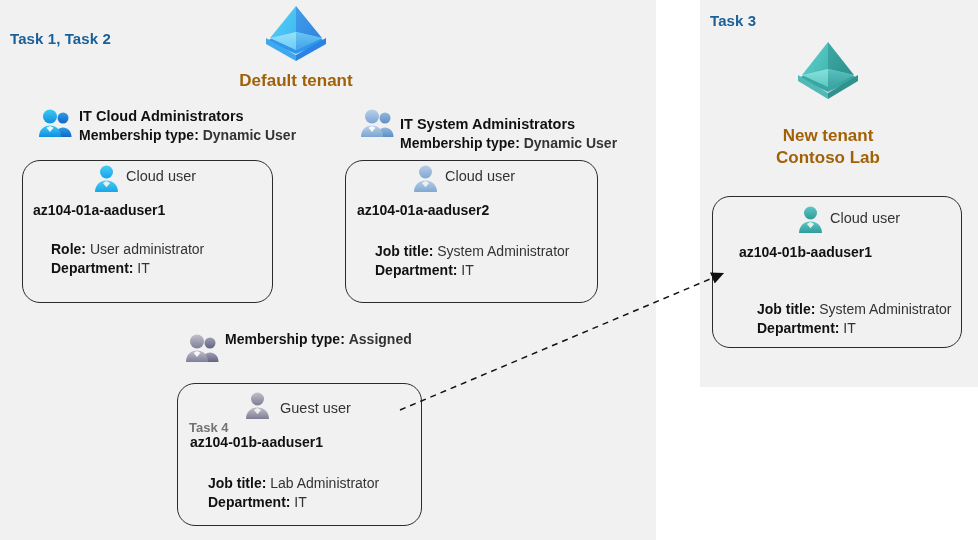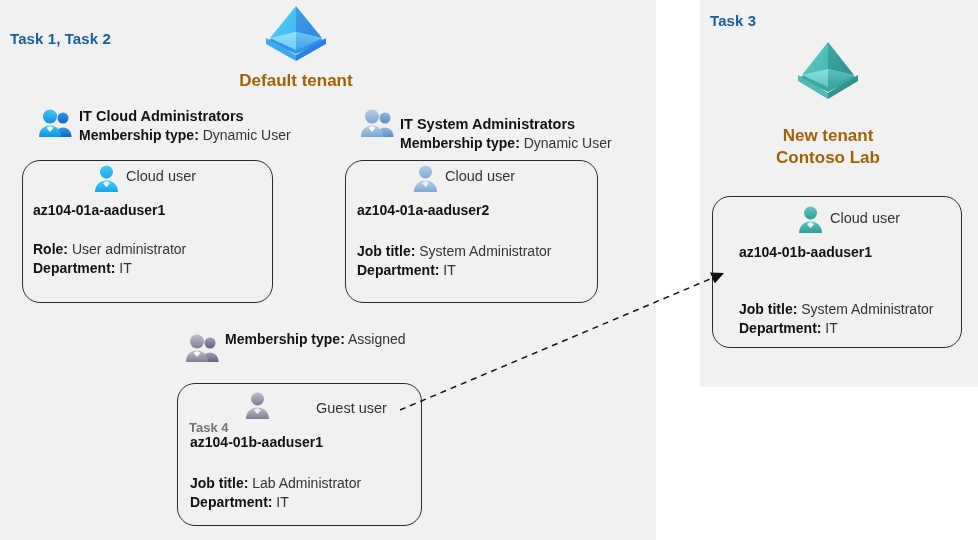--- a/index.html
+++ b/index.html
@@ -23,32 +23,32 @@
   
   .card{
     position:absolute;border:1.6px solid #2b2b2b;border-radius:18px;background:#f1f1f1;
     box-sizing:border-box;
   }
 
   .grp-head{position:absolute;}
   .grp-title{font-weight:bold;font-size:14.5px;color:#111;white-space:nowrap;line-height:19px;}
   .grp-sub{font-size:14px;color:#111;white-space:nowrap;line-height:19px;}
   .grp-sub b{font-weight:bold;}
-  .grp-sub span.val{font-weight:normal;color:#333;}
+  .grp-sub span.val{font-weight:bold;color:#333;}
 
   .usertype{
     position:absolute;font-size:14.5px;color:#333;white-space:nowrap;
   }
   .uname{
     position:absolute;font-weight:bold;font-size:14px;color:#111;white-space:nowrap;
   }
   .attr{
     position:absolute;font-size:14px;color:#333;white-space:nowrap;line-height:19px;
   }
-  .attr b{color:#111;font-weight:bold;}
+  .attr b{color:#111;font-weight:bold;margin-left:18px;}
 
   .inline-task{
     position:absolute;color:#737373;font-weight:bold;font-size:13px;margin-top:20px;
   }
 
   
   .icon{position:absolute;display:block;}
   svg{display:block;overflow:visible;}
 </style>
 </head>
@@ -211,21 +211,21 @@
       <linearGradient id="gu1" x1="0" y1="0" x2="0" y2="1">
         <stop offset="0" stop-color="#bfbfcb"></stop>
           <stop offset="1" stop-color="#7d7d93"></stop>
       </linearGradient>
     </defs>
     <circle cx="14.5" cy="8" r="6.5" fill="url(#gu1)"></circle>
     <path d="M3 28c0-7.2 5.2-11.5 11.5-11.5S26 20.8 26 28z" fill="url(#gu1)"></path>
     <path d="M14.5 17l-3.6 1.9 3.6 4.4 3.6-4.4z" fill="#f1f1f1" opacity=".95"></path>
   </svg>
 </span>
-<div class="usertype" style="left:280px;top:400px;margin-left:36px;">Guest user</div>
+<div class="usertype" style="left:280px;top:400px;">Guest user</div>
 <div class="uname" style="left:190px;top:434px;">az104-01b-aaduser1</div>
 <div class="attr" style="left:190px;top:474px;">
   <div><b>Job title:</b> <span>Lab Administrator</span></div>
   <div><b>Department:</b> <span>IT</span></div>
 </div>
 
 <div class="task-label" style="left:710px;top:12px;">Task 3</div>
 
 <span class="icon" style="left:790px;top:38px;">
   <svg width="76" height="68" viewBox="0 0 76 68">

